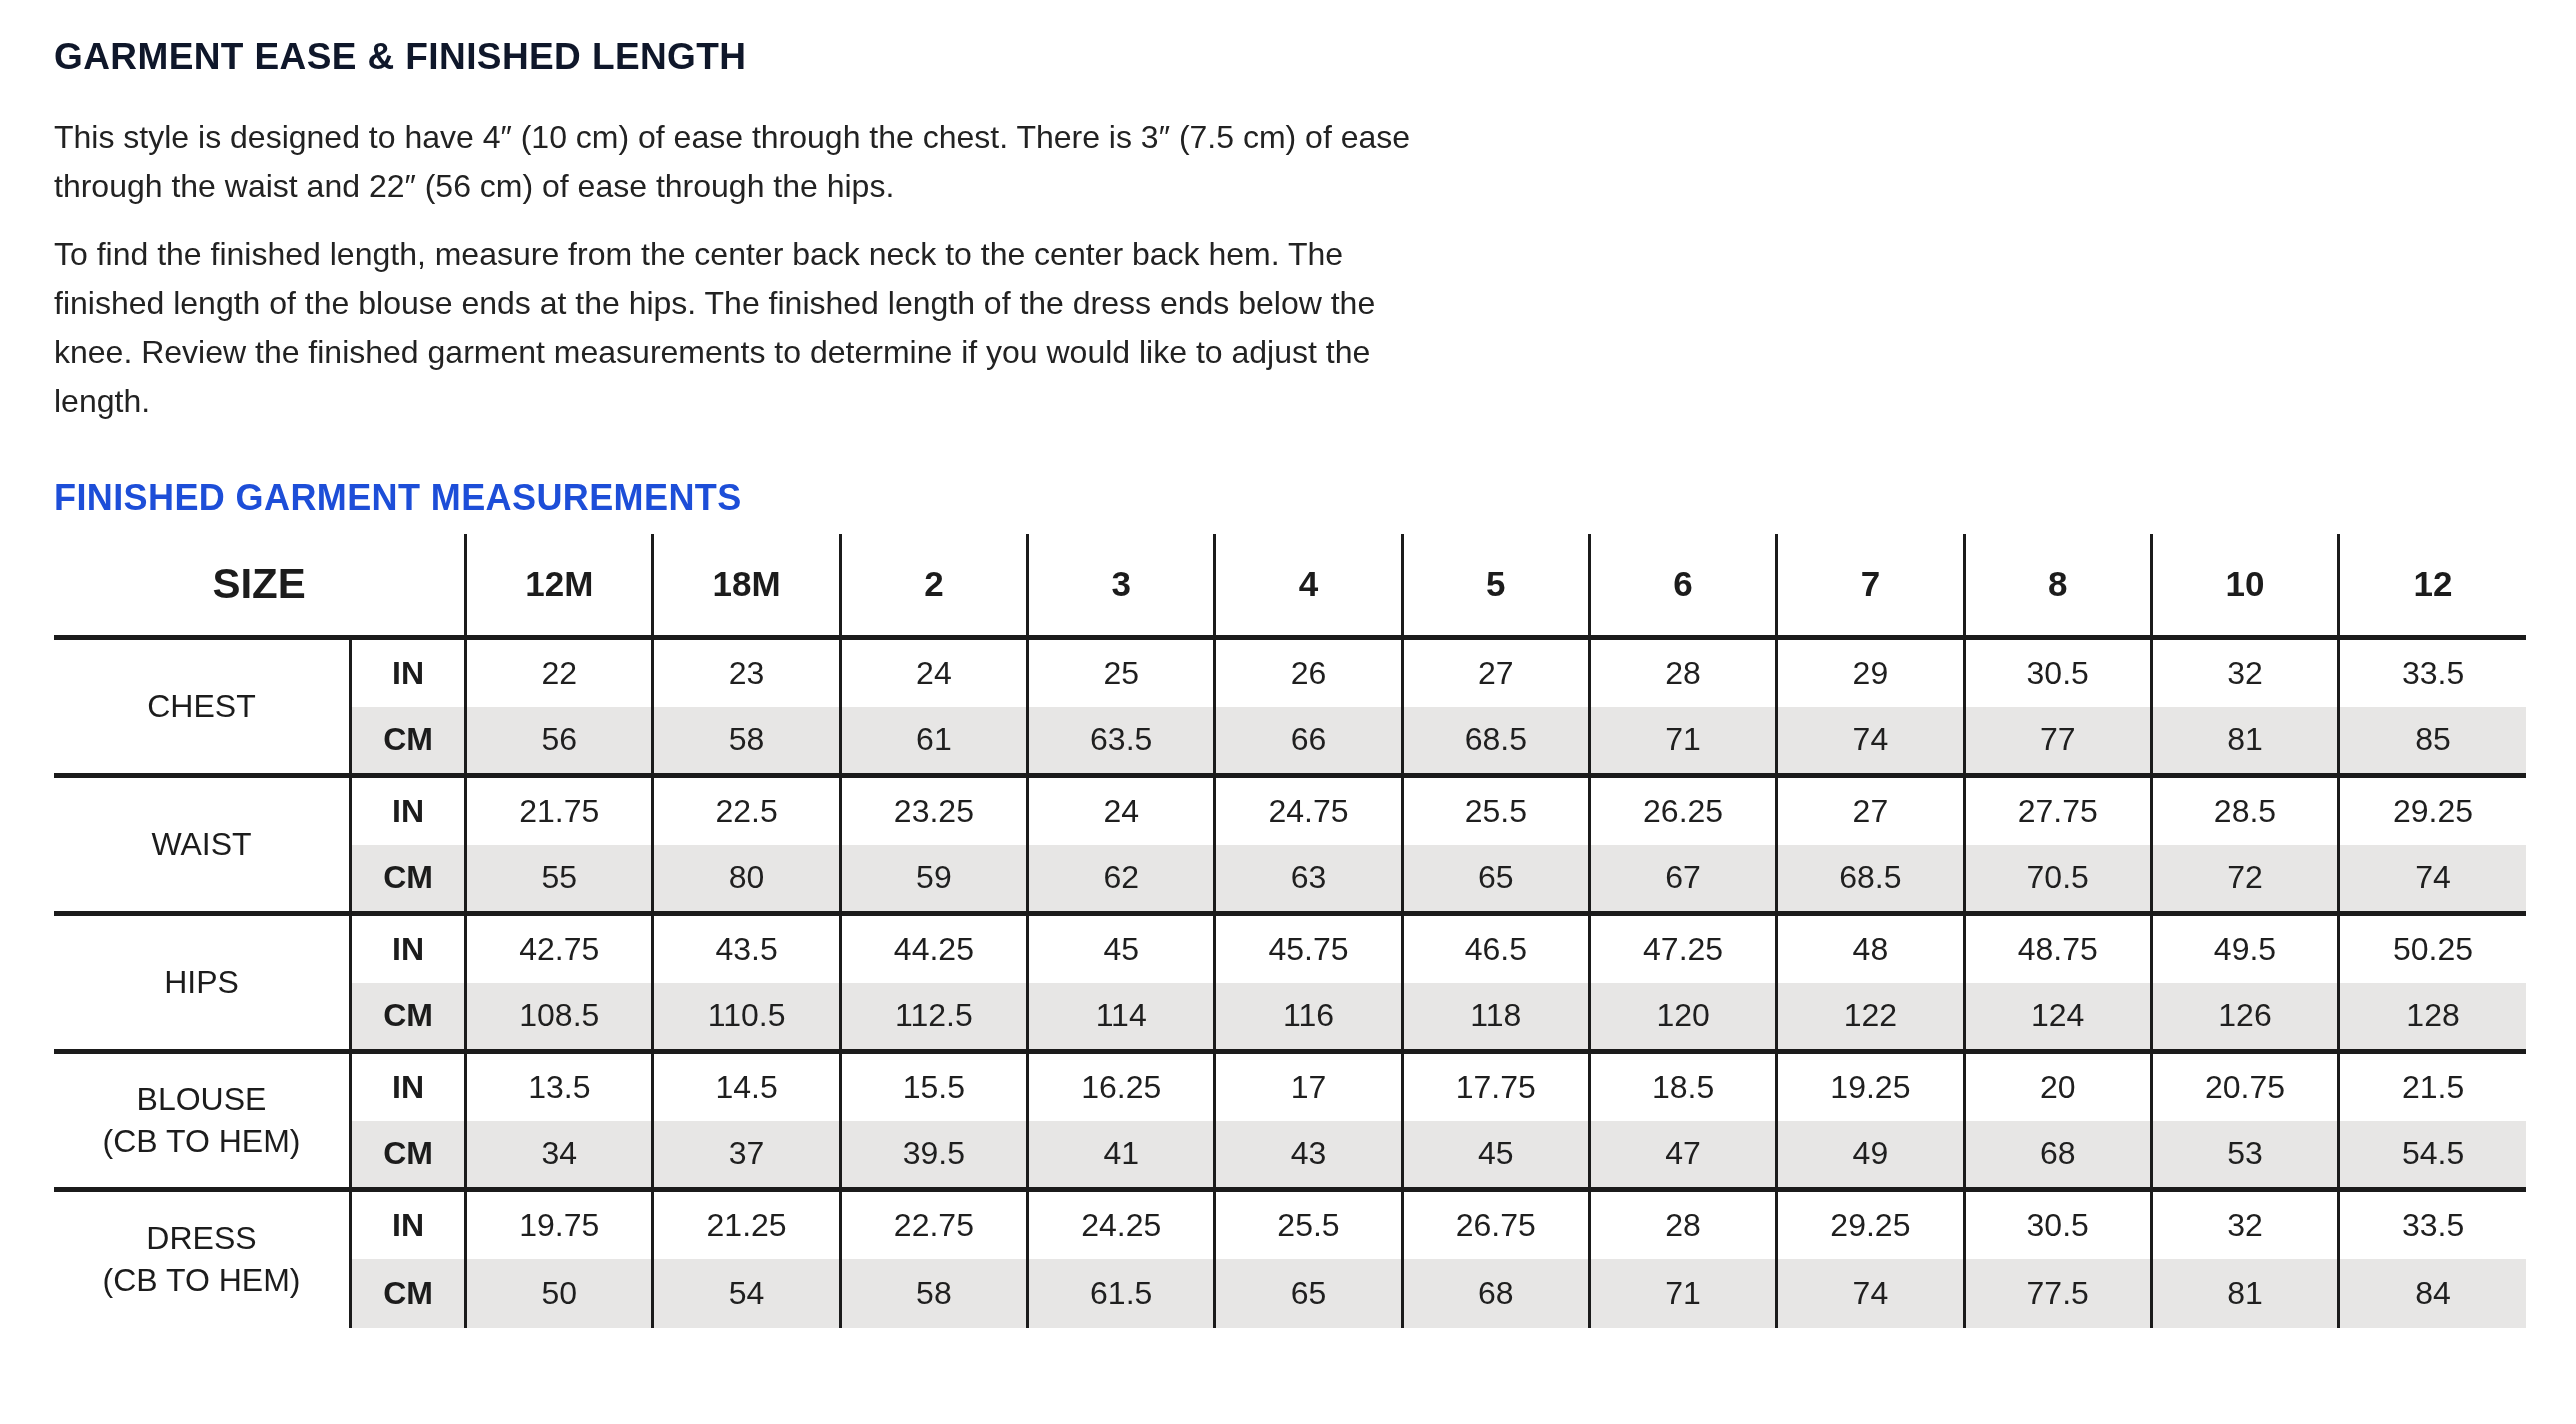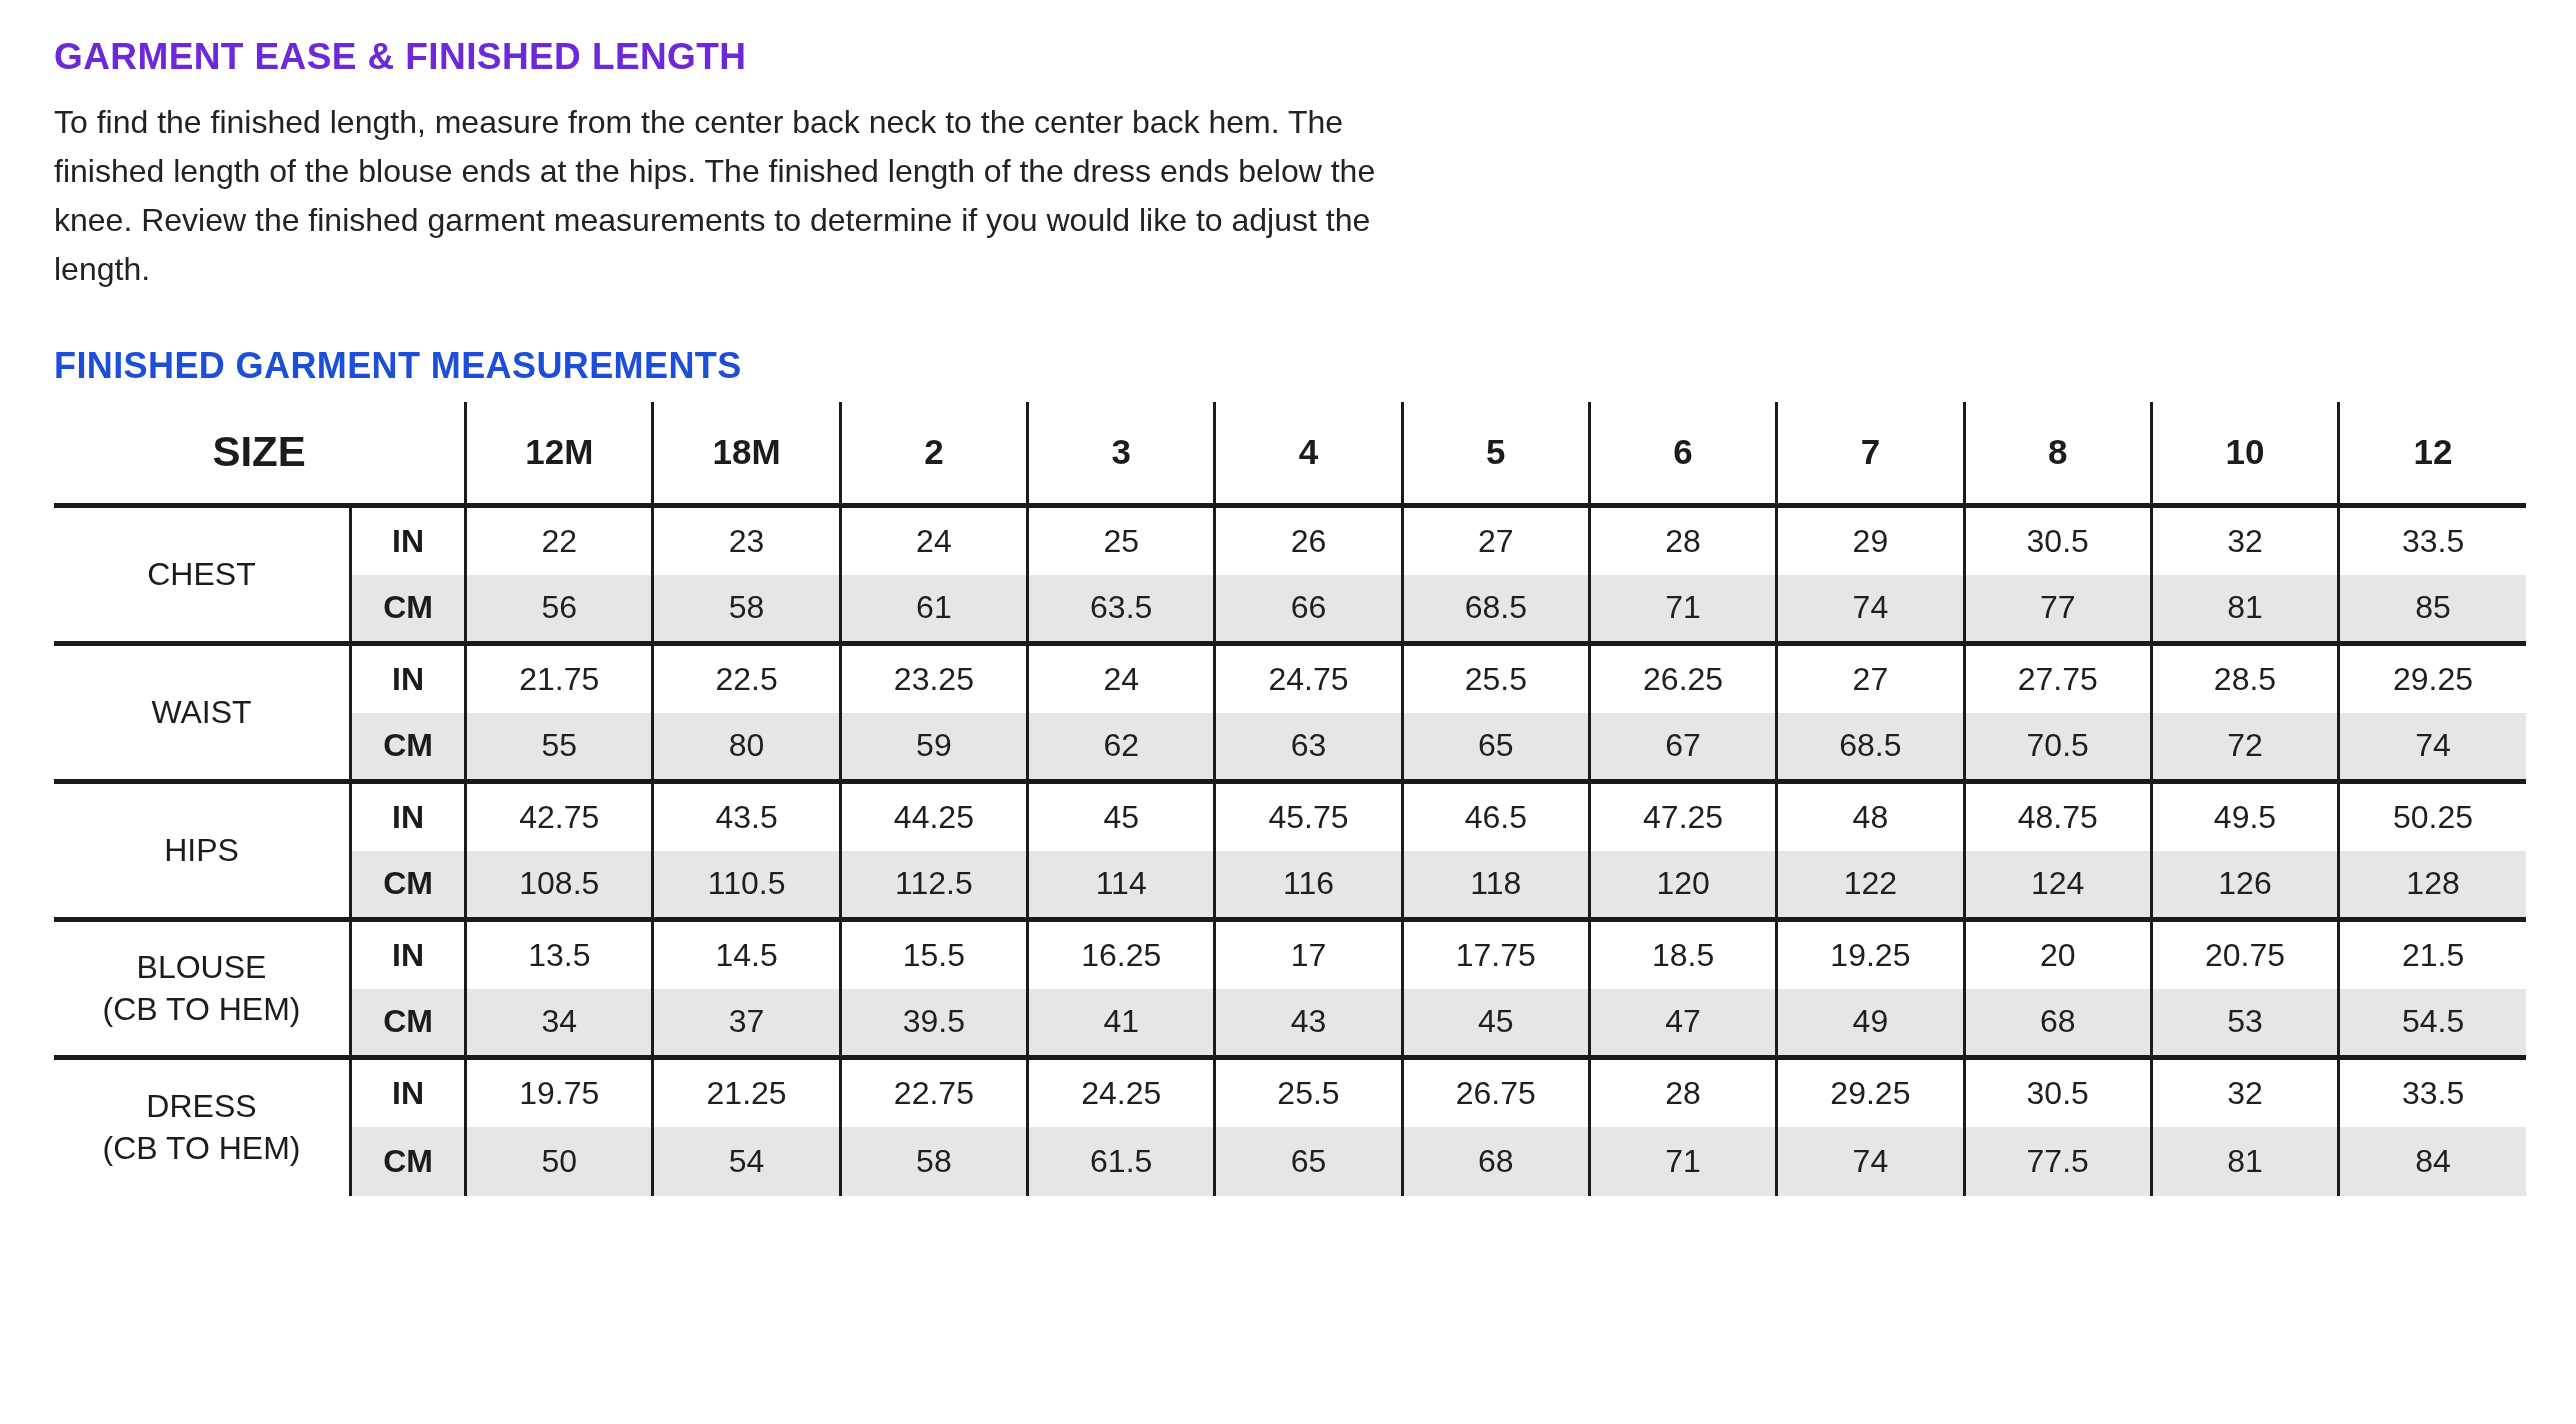--- a/index.html
+++ b/index.html
@@ -8,21 +8,21 @@
     width: 2576px; height: 1424px;
     background: #ffffff;
     color: #1c1c1c;
     font-family: "Liberation Sans", "DejaVu Sans", sans-serif;
     overflow: hidden;
   }
   .page { padding: 36px 49px 0 54px; }
 
   .h1 {
     font-size: 37px; font-weight: 700; letter-spacing: 0.4px;
-    line-height: 1.15; margin: 0; color: #6d28d9;
+    line-height: 1.15; margin: 0; color: #0f172a;
   }
   .para {
     font-size: 32px; line-height: 49px;
     margin: 34px 0 0 0; max-width: 1849px;
     white-space: pre-line; color: #222222;
   }
   .para.second { margin-top: 19.5px; }
   .h2 {
     font-size: 36px; font-weight: 700; letter-spacing: 0.4px;
     line-height: 1.1; margin: 52px 0 0 0; color: #1d4ed8;
@@ -51,20 +51,22 @@
 
   .meas tr.cm th, .meas tr.cm td { background: #e7e6e5; margin-left: 40px; }
 </style>
 </head>
 <body>
 
 <div class="page">
 
   <h1 class="h1">GARMENT EASE &amp; FINISHED LENGTH</h1>
 
+  <p class="para">This style is designed to have 4″ (10 cm) of ease through the chest. There is 3″ (7.5 cm) of ease
+through the waist and 22″ (56 cm) of ease through the hips.</p>
 
   <p class="para second">To find the finished length, measure from the center back neck to the center back hem. The
 finished length of the blouse ends at the hips. The finished length of the dress ends below the
 knee. Review the finished garment measurements to determine if you would like to adjust the
 length.</p>
 
   <h2 class="h2">FINISHED GARMENT MEASUREMENTS</h2>
 
   <table class="meas">
     <colgroup>

